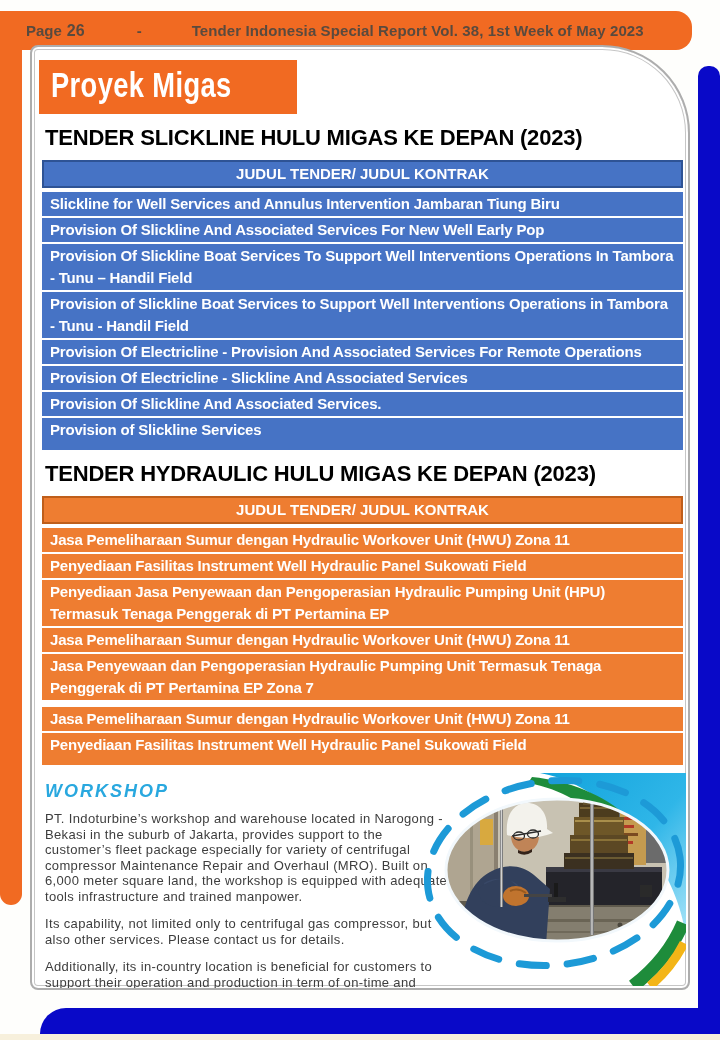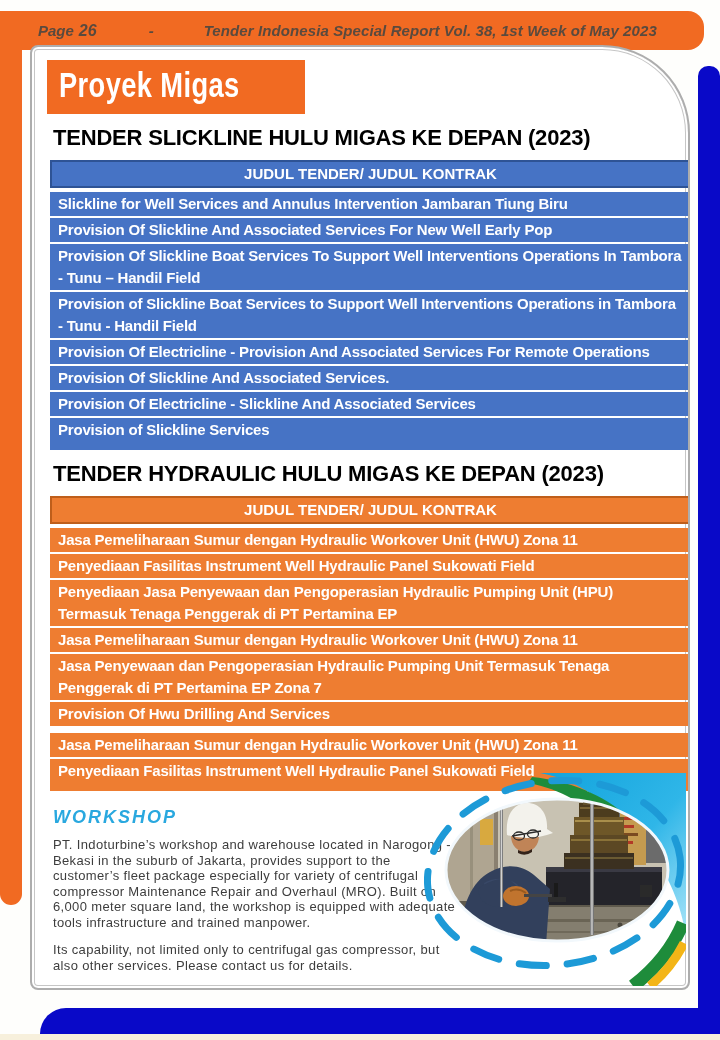--- a/index.html
+++ b/index.html
@@ -5,25 +5,25 @@
   html,body { margin:0; padding:0; }
   body {
     width:720px; height:1040px; position:relative; overflow:hidden;
     background:#FEFEFC;
     font-family:"Liberation Sans", sans-serif;
   }
   .page { position:absolute; inset:0; }
 
   
   .top-bar {
-    position:absolute; left:12px; top:11px; width:692px; height:39px;
+    position:absolute; left:0; top:11px; width:692px; height:39px;
     background:var(--brand-orange,#F16A22);
     border-radius:0 16px 16px 0;
     display:flex; align-items:center;
-    color:var(--header-bar-text,#594A3E); font-weight:bold; font-size:15px;font-style:italic;
+    color:var(--header-bar-text,#594A3E); font-weight:bold; font-size:15px;
   }
   .top-bar .pg-label { margin-left:26px; }
   .top-bar .pg-num   { margin-left:5px; font-size:16px; }
   .top-bar .pg-sep   { margin-left:52px; }
   .top-bar .pg-title { margin-left:50px; letter-spacing:0.1px; }
 
   
   .left-bar {
     position:absolute; left:0; top:11px; width:22px; height:894px;
     background:var(--brand-orange,#F16A22);
@@ -45,21 +45,20 @@
   }
 
   
   .content {
     position:absolute; left:30px; top:45px; width:660px; height:945px;
     box-sizing:border-box; background:#FFFFFF;
     border:2px solid #ADADAD;
     box-shadow: inset 0 0 0 2px #FFFFFF, inset 0 0 0 3px #C6C6C6;
     border-radius:8px 88px 8px 8px;
     overflow:hidden;
-    padding-left:8px;
   }
 
   .banner {
     display:inline-block; margin:13px 0 0 7px;
     background:var(--brand-orange,#F16A22);
     padding:5px 14px 9px 12px;
   }
   .banner span {
     display:inline-block; color:#FFFFFF; font-weight:bold; font-size:35px;
     transform:scaleX(0.78); transform-origin:left center; letter-spacing:0.5px;
@@ -133,44 +132,43 @@
           <div class="t-row">Slickline for Well Services and Annulus Intervention Jambaran Tiung Biru</div>
 
           <div class="t-row">Provision Of Slickline And Associated Services For New Well Early Pop</div>
 
           <div class="t-row">Provision Of Slickline Boat Services To Support Well Interventions Operations In Tambora - Tunu – Handil Field</div>
 
           <div class="t-row">Provision of Slickline Boat Services to Support Well Interventions Operations in Tambora - Tunu - Handil Field</div>
 
           <div class="t-row">Provision Of Electricline - Provision And Associated Services For Remote Operations</div>
 
+          <div class="t-row">Provision Of Electricline - Slickline And Associated Services</div>
+
           <div class="t-row">Provision Of Slickline And Associated Services.</div>
-
-          <div class="t-row">Provision Of Electricline - Slickline And Associated Services</div>
 
           <div class="t-row">Provision of Slickline Services</div>
         </div>
     </div>
 
     <div class="sec-heading">TENDER HYDRAULIC HULU MIGAS KE DEPAN (2023)</div>
     <div class="table orange">
       <div class="thead">JUDUL TENDER/ JUDUL KONTRAK</div>
       <div class="rows">
 
           <div class="t-row">Jasa Pemeliharaan Sumur dengan Hydraulic Workover Unit (HWU) Zona 11</div>
 
           <div class="t-row">Penyediaan Fasilitas Instrument Well Hydraulic Panel Sukowati Field</div>
 
           <div class="t-row">Penyediaan Jasa Penyewaan dan Pengoperasian Hydraulic Pumping Unit (HPU) Termasuk Tenaga Penggerak di PT Pertamina EP</div>
 
           <div class="t-row">Jasa Pemeliharaan Sumur dengan Hydraulic Workover Unit (HWU) Zona 11</div>
 
           <div class="t-row">Jasa Penyewaan dan Pengoperasian Hydraulic Pumping Unit Termasuk Tenaga Penggerak di PT Pertamina EP Zona 7</div>
 
-          <div class="t-row">Provision Of Hwu Drilling And Services</div>
         </div>
       <div class="row-gap"></div>
       <div class="rows pad-last">
 
           <div class="t-row">Jasa Pemeliharaan Sumur dengan Hydraulic Workover Unit (HWU) Zona 11</div>
 
           <div class="t-row">Penyediaan Fasilitas Instrument Well Hydraulic Panel Sukowati Field</div>
         </div>
     </div>
 

